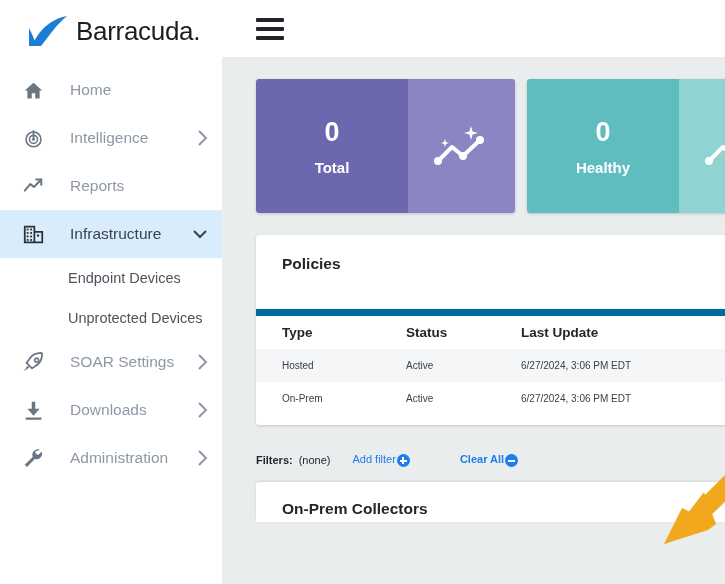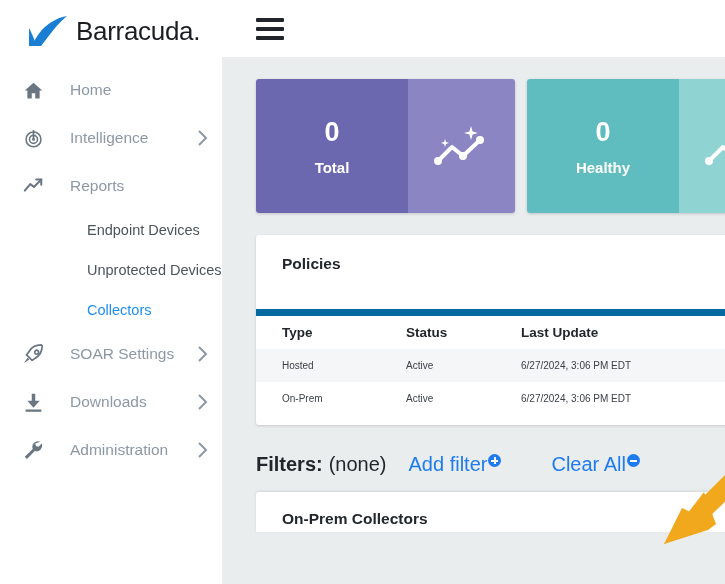--- a/index.html
+++ b/index.html
@@ -52,21 +52,21 @@
   .nav-item.active .nav-label { color: #3c434c; }
   .nav-chevron {
     margin-left: auto; color: #8d98a5;
     display: flex; align-items: center;
   }
   .nav-item.active .nav-chevron { color: #3c434c; }
 
   .subnav-item {
     height: 40px;
     display: flex; align-items: center;
-    padding-left: 87px;
+    padding-left: 68px;
     font-size: 14.5px; color: #4d545c;
     cursor: pointer;
   }
   .subnav-item.selected { color: #1e8ef0; }
   .sb-thumb {
     position: absolute; top: 66px; left: 222px;
     width: 12px; height: 518px;
     background: #bfc1c3; border-radius: 0;
   }
   .sb-arrow {
@@ -144,29 +144,29 @@
   }
   .tbl tr.shaded td { background: #f5f6f7; }
   .tbl tr td:first-child, .tbl tr th:first-child { padding-left: 26px; }
   .col-type { width: 150px; }
   .col-status { width: 115px; }
 
   
   .filters {
     margin-top: 28px;
     display: flex; align-items: center;
-    font-size: 20px; color: #23272c;
+    font-size: 11px; color: #23272c;
   }
   .filters b { font-weight: bold; }
   .filter-none { margin-left: 6px; color: #23272c; }
   .filter-link {
     margin-left: 22px; color: #1e7bf0;
     display: inline-flex; align-items: flex-start; cursor: pointer;
   }
-  .filter-link.clear { margin-left: 50px; }
+  .filter-link.clear { margin-left: 50px; font-weight: bold; }
   .round-btn {
     width: 13px; height: 13px; border-radius: 50%;
     background: #1e7bf0; display: inline-block;
     position: relative; margin-left: 1px; top: 1px;
   }
   .round-btn::before {
     content: ""; position: absolute; left: 3px; top: 5.5px;
     width: 7px; height: 2px; background: #ffffff;
   }
   .round-btn.plus::after {
@@ -240,29 +240,48 @@
       <div class="nav-item">
         <span class="nav-icon">
           <svg width="22" height="22" viewBox="0 0 24 24" fill="none" stroke="currentColor" stroke-width="2.2" stroke-linecap="round" stroke-linejoin="round">
             <path d="M3 17 L9 10 L13 13 L21 5"></path>
               <path d="M15.5 5 H21 V10.5"></path>
           </svg>
         </span>
         <span class="nav-label">Reports</span>
       </div>
 
+      <div class="nav-item active">
+        <span class="nav-icon">
+          <svg width="21" height="21" viewBox="0 0 24 24" fill="currentColor">
+            <path d="M2 3 h11 v18 H2 Z M13 9 h9 v12 h-9 Z" fill="none" stroke="currentColor" stroke-width="2"></path>
+            <rect x="4.2" y="5.2" width="2.1" height="2.1"></rect>
+              <rect x="8.2" y="5.2" width="2.1" height="2.1"></rect>
+            <rect x="4.2" y="9.2" width="2.1" height="2.1"></rect>
+              <rect x="8.2" y="9.2" width="2.1" height="2.1"></rect>
+            <rect x="4.2" y="13.2" width="2.1" height="2.1"></rect>
+              <rect x="8.2" y="13.2" width="2.1" height="2.1"></rect>
+            <rect x="4.2" y="17.2" width="2.1" height="2.1"></rect>
+              <rect x="8.2" y="17.2" width="2.1" height="2.1"></rect>
+            <rect x="16" y="12" width="2.4" height="2.4"></rect>
+          </svg>
+        </span>
+        <span class="nav-label">Infrastructure</span>
+        <span class="nav-chevron">
+          <svg width="16" height="12" viewBox="0 0 16 12" fill="none" stroke="currentColor" stroke-width="2">
+              <path d="M2 3 L8 9 L14 3"></path>
+            </svg>
+        </span>
+      </div>
 
       <div class="subnav-item">
         <span>Endpoint Devices</span>
       </div>
       <div class="subnav-item">
         <span>Unprotected Devices</span>
-      </div>
-      <div class="subnav-item selected">
-        <span>Collectors</span>
       </div>
 
       <div class="nav-item">
         <span class="nav-icon">
           <svg width="22" height="22" viewBox="0 0 24 24" fill="currentColor">
             <path d="M21 2 C15 2 10 5 7.5 9.5 L5 13 L11 19 L14.5 16.5 C19 14 22 9 22 3 Z M14.5 8.5 a2.1 2.1 0 1 0 3 3 a2.1 2.1 0 1 0 -3 -3 Z" fill="none" stroke="currentColor" stroke-width="1.9"></path>
             <path d="M6 16 L2 22 L8 18 Z"></path>
           </svg>
         </span>
         <span class="nav-label">SOAR Settings</span>

